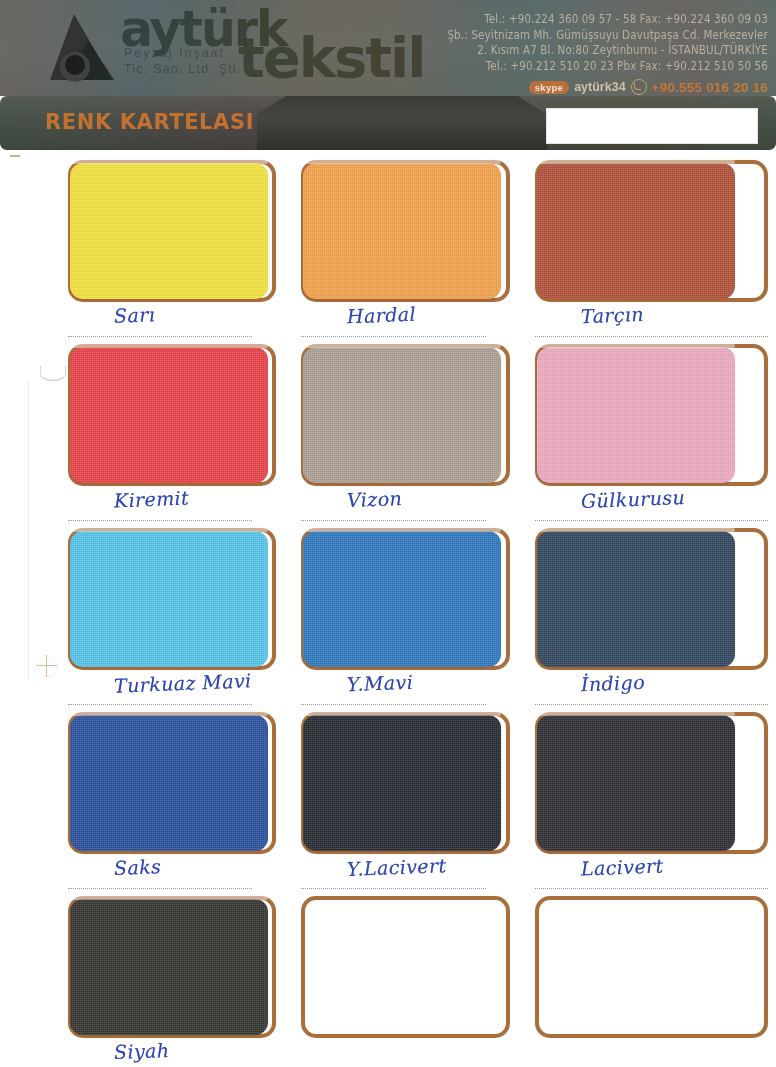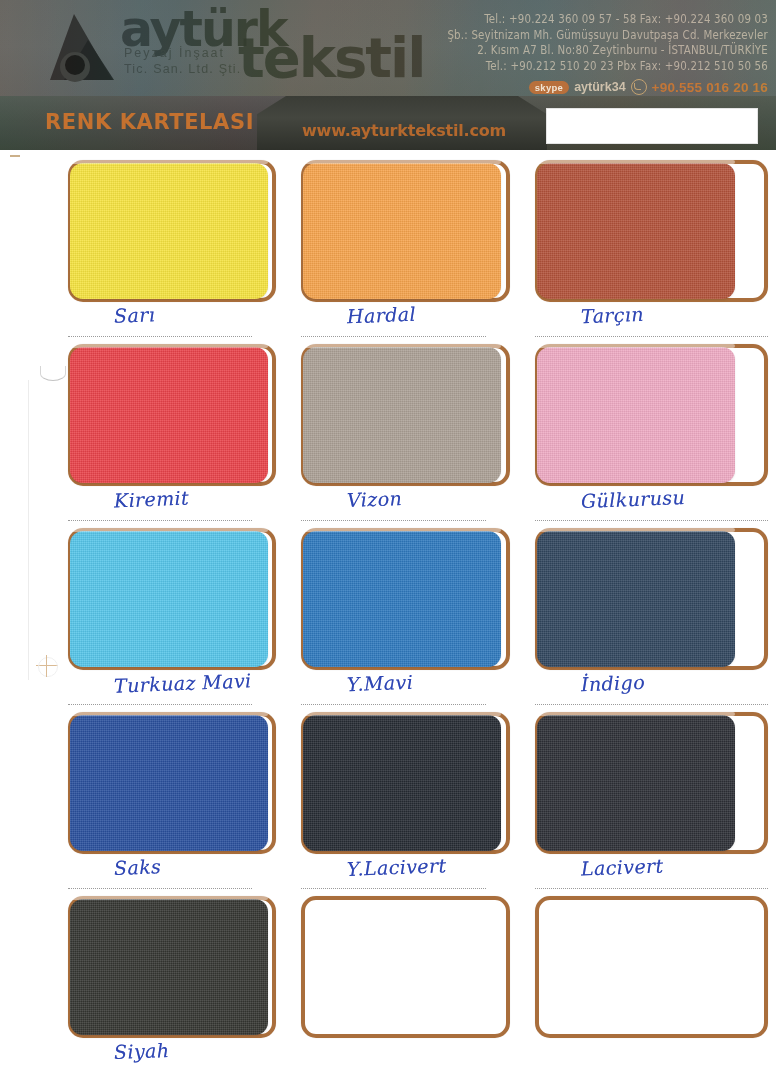--- a/index.html
+++ b/index.html
@@ -83,20 +83,21 @@
     content:"";position:absolute;left:2.5px;top:3px;width:6px;height:6px;
     border-left:1.6px solid #c0a06a;border-bottom:1.6px solid #c0a06a;
     border-radius:0 0 0 4px;
   }
   #mobile{font-size:13.5px;font-weight:bold;color:#c0752f;letter-spacing:.2px;}
 
   
   #title-bar{
     position:absolute;left:0;top:96px;width:776px;height:54px;
     overflow:hidden;
+    border-radius:7px;
   }
   #title-bar .plate{
     position:absolute;inset:0;
     background:linear-gradient(180deg,#4d4f49 0%,#41433d 45%,#35372f 100%);
   }
   #title-bar .sheen{
     position:absolute;inset:0;mix-blend-mode:screen;
     background:linear-gradient(90deg,rgba(90,255,200,.08),rgba(255,120,200,.07) 30%,
                 rgba(120,180,255,.08) 55%,rgba(255,200,100,.07) 80%,rgba(120,255,180,.08));
   }
@@ -231,21 +232,20 @@
         <span id="mobile">+90.555 016 20 16</span>
       </div>
     </div>
   </div>
 
   <div id="title-bar">
     <div class="plate"></div>
     <div class="sheen"></div>
     <div id="notch"></div>
     <div id="renk-title">RENK KARTELASI</div>
-    <div id="website">www.ayturktekstil.com</div>
   </div>
   <div id="blank-box"></div>
 
   <div class="top-tick"></div>
   <div class="reg-crescent"></div>
   <div class="reg-cross">
       <span></span>
     </div>
   <div class="edge-line"></div>
 

